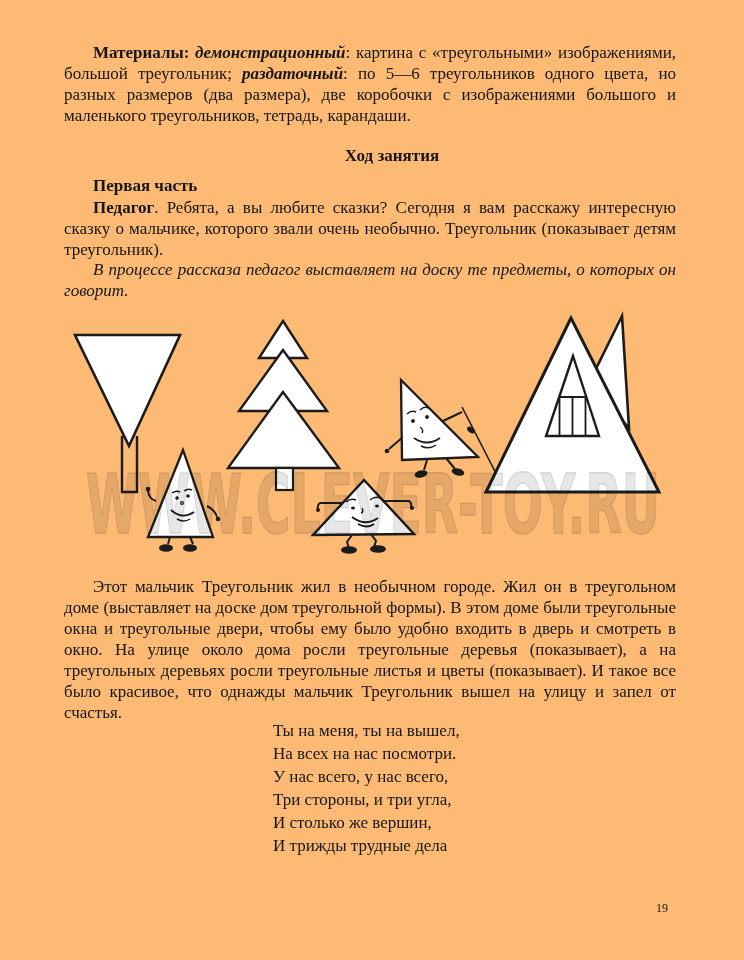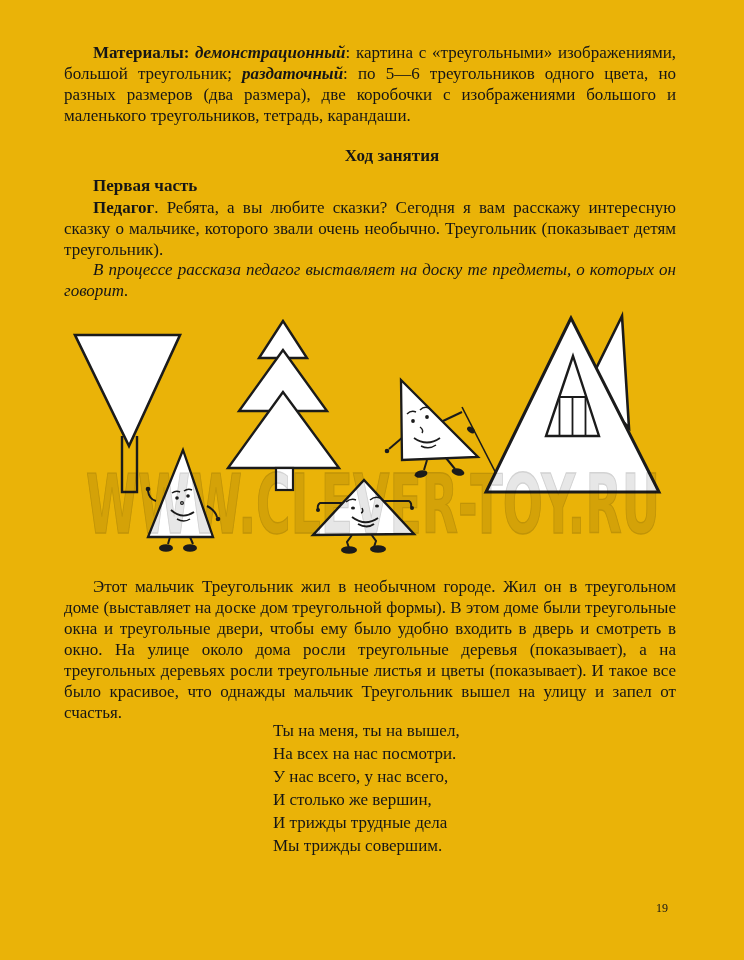--- a/index.html
+++ b/index.html
@@ -1,17 +1,17 @@
 <!DOCTYPE html>
 <html><head>
 <meta charset="utf-8">
 <style>
   html,body{margin:0;padding:0;background:#ffffff;}
   .page{
-    position:relative;width:744px;height:960px;background:#eab308;overflow:hidden;
+    position:relative;width:744px;height:960px;background:#fdba74;overflow:hidden;
     font-family:"Liberation Serif", serif;color:#161616;
   }
   .para{
     position:absolute;left:64px;width:612px;
     font-size:17px;line-height:21px;text-align:justify;
     text-indent:29px;margin:0;
   }
   .st-b{font-weight:bold;}
   .st-bi{font-weight:bold;font-style:italic;}
   .st-i{font-style:italic;}
@@ -135,20 +135,20 @@
   <svg id="watermark-svg" width="744" height="255" viewBox="0 310 744 255">
     <text id="wm-text" x="86" y="533" font-size="82" textLength="574" lengthAdjust="spacingAndGlyphs">WWW.CLEVER-TOY.RU</text>
   </svg>
 
   <p class="para" id="para-story"><span>Этот мальчик Треугольник жил в необычном городе. Жил он в треугольном доме (выставляет на доске дом треугольной формы). В этом доме были треугольные окна и треугольные двери, чтобы ему было удобно входить в дверь и смотреть в окно. На улице около дома росли треугольные деревья (показывает), а на треугольных деревьях росли треугольные листья и цветы (показывает). И такое все было красивое, что однажды мальчик Треугольник вышел на улицу и запел от счастья.</span></p>
 
   <div id="poem">
       <div>Ты на меня, ты на вышел,</div>
       <div>На всех на нас посмотри.</div>
       <div>У нас всего, у нас всего,</div>
+      <div>Три стороны, и три угла,</div>
       <div>И столько же вершин,</div>
       <div>И трижды трудные дела</div>
-      <div>Мы трижды совершим.</div>
     </div>
 
   <div id="page-number">19</div>
 
 </div>
 
 </body></html>

